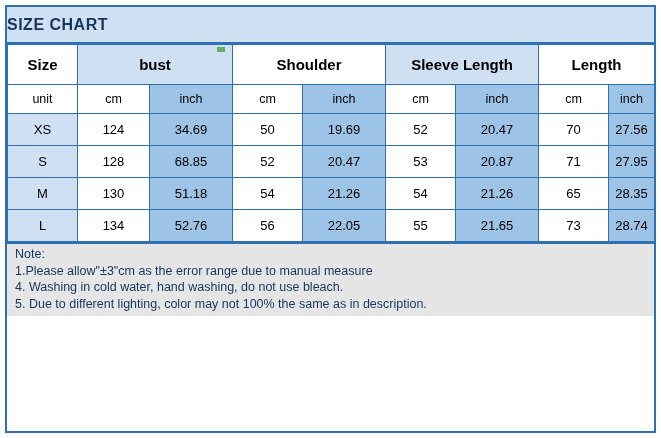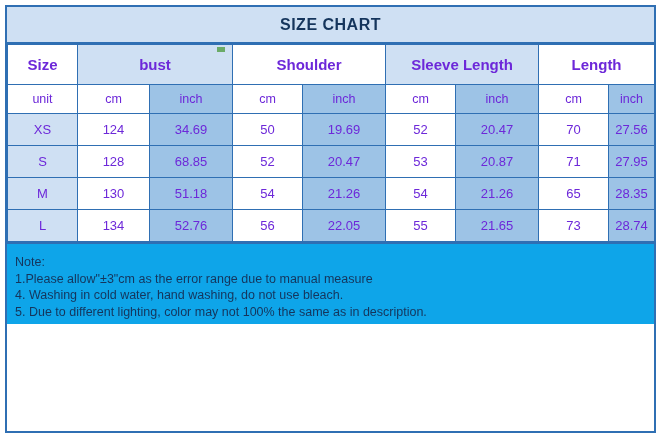--- a/index.html
+++ b/index.html
@@ -27,37 +27,37 @@
     box-sizing: border-box;
     border: 2px solid #2f6fb3;
     background: #ffffff;
   }
   .title-bar {
     height: 35px;
     background: #cfe0f3;
     border-bottom: 2px solid #2f6fb3;
     display: flex;
     align-items: center;
-    justify-content: center;
+    justify-content: flex-start;
   }
   .title-bar .title {
     font-size: 16px;
     font-weight: bold;
     color: #15355c;
     letter-spacing: 0.5px;
   }
   table.size-table {
     width: 100%;
     border-collapse: collapse;
     table-layout: fixed;
   }
   table.size-table td {
     border: 1px solid #2f6fb3;
     text-align: center;
-    color: #6d28d9;
+    color: #000000;
     font-size: 13px;
     height: 31px;
     padding: 0;
     overflow: hidden;
     white-space: nowrap;
   }
   tr.head-row td {
     height: 39px;
     font-size: 15px;
     font-weight: bold;
@@ -78,23 +78,23 @@
     background: #ffffff;
   }
   tr.data-row td.shaded {
     background: #9dc3e6;
   }
   tr.data-row td.sizecell {
     background: #cfe0f3;
   }
   .notes {
     border-top: 2px solid #2f6fb3;
-    padding: 10px 8px 4px 8px;
+    padding: 2px 8px 4px 8px;
     box-sizing: border-box;
-    background: #0ea5e9;
+    background: #e5e5e5;
   }
   .notes .note-line {
     font-size: 12.5px;
     color: #15355c;
     line-height: 16.5px;
     white-space: pre-wrap;
   }
   .notes .note-head {
     font-size: 12.5px;
     color: #15355c;

